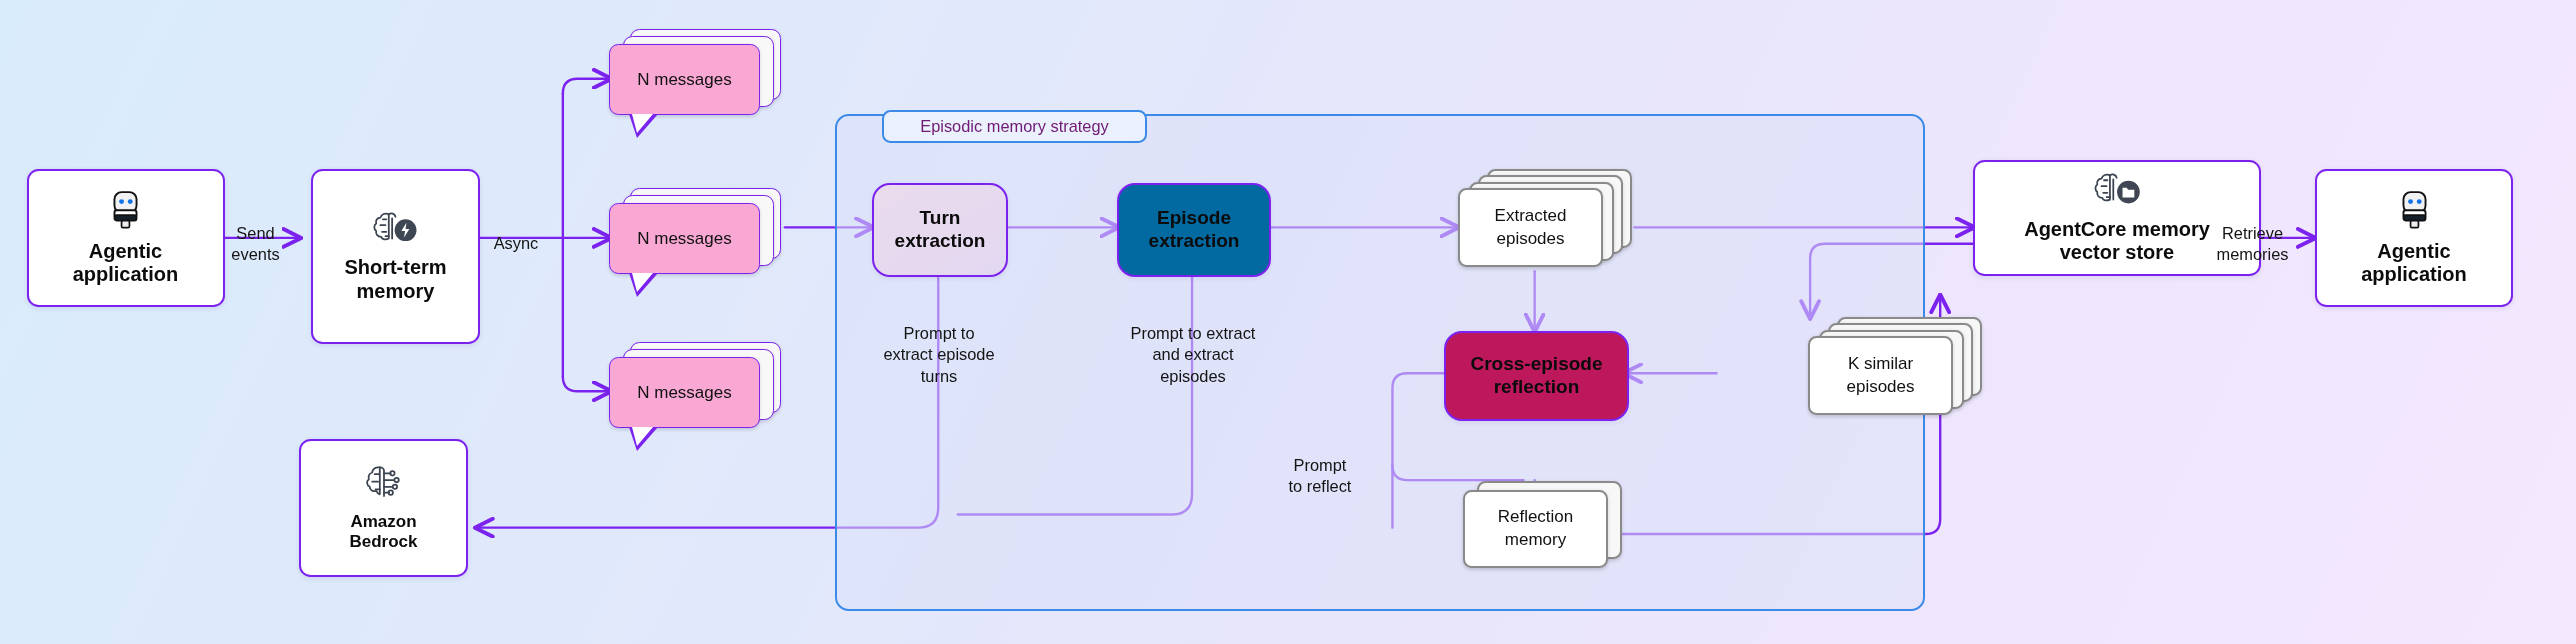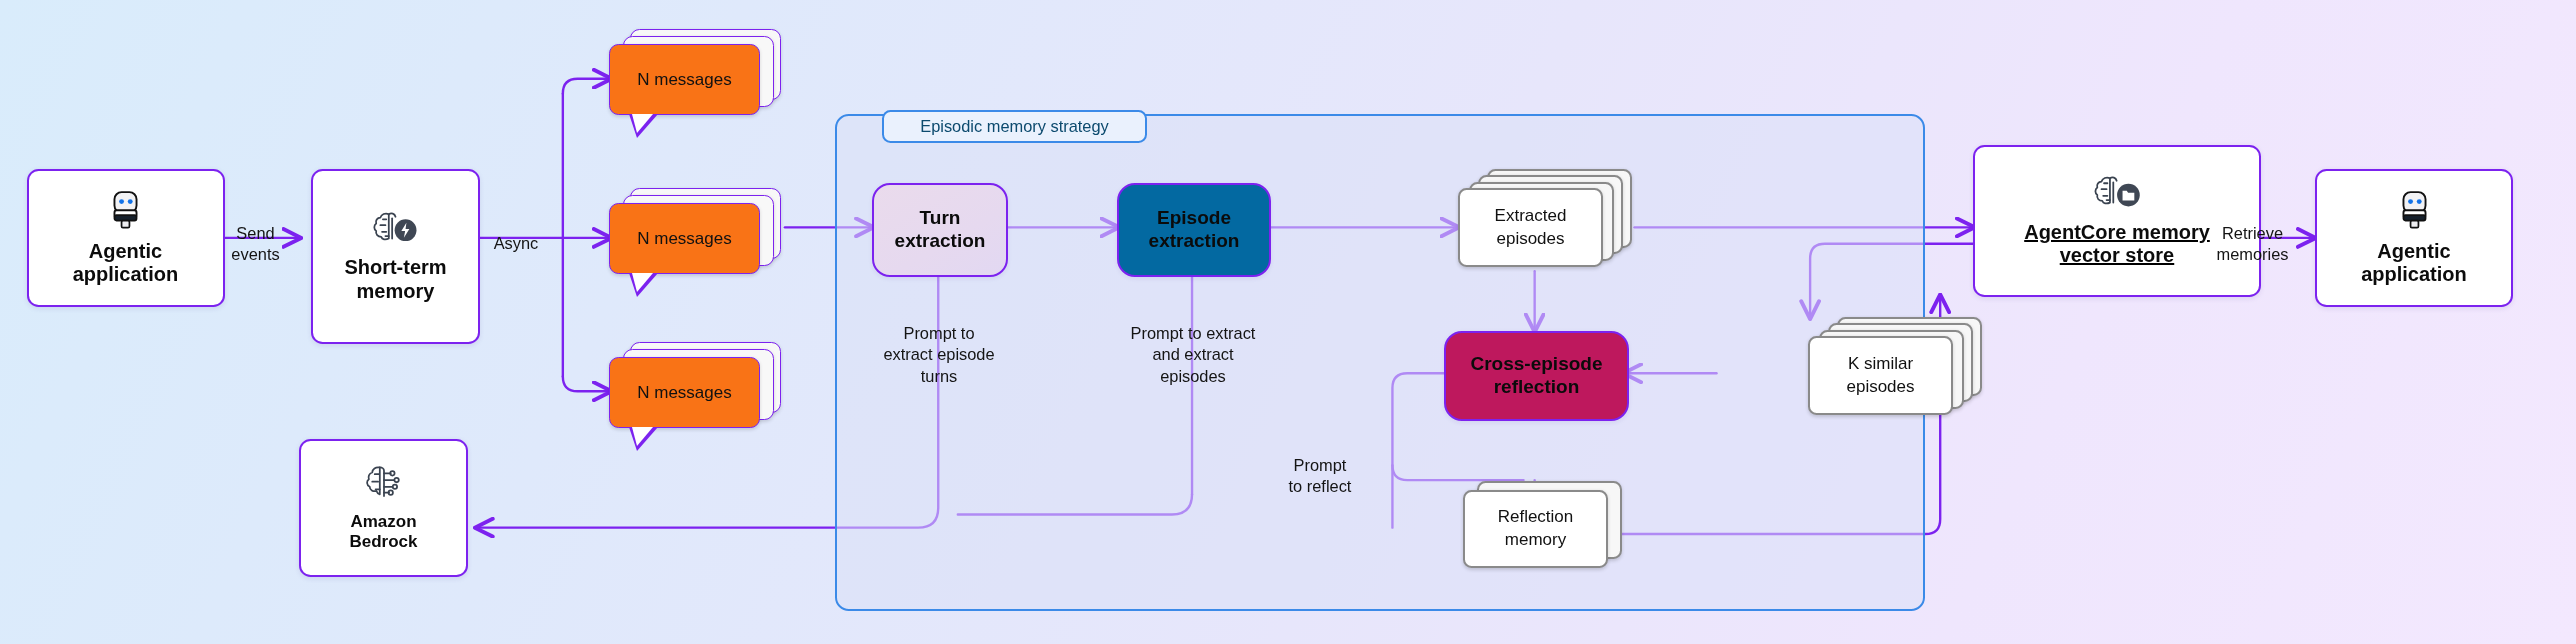--- a/index.html
+++ b/index.html
@@ -31,35 +31,35 @@
   .stack{position:absolute;}
   .stack .sheet{position:absolute;box-sizing:border-box;background:#f7f7f7;
         border:2.1px solid #8a8a8a;border-radius:8.5px;box-shadow:0 1.6px 3.7px rgba(0,0,0,.16);}
   .stack .sheet.front{background:#fff;display:flex;align-items:center;justify-content:center;
         text-align:center;color:#111;line-height:1.35;}
 
   
   .bub{position:absolute;}
   .bub .sh{position:absolute;box-sizing:border-box;background:#f8f8f8;
         border:1.9px solid #7c22ef;border-radius:9.5px;box-shadow:0 1.6px 3.7px rgba(0,0,0,.14);}
-  .bub .sh.front{background:#f97316;display:flex;align-items:center;justify-content:center;
+  .bub .sh.front{background:#f9a8d4;display:flex;align-items:center;justify-content:center;
         text-align:center;color:#111;}
   .bub .tailo{position:absolute;width:0;height:0;
         border-left:8.5px solid transparent;border-right:21px solid transparent;
         border-top:24px solid #7c22ef;}
   .bub .taili{position:absolute;width:0;height:0;
         border-left:5.8px solid transparent;border-right:16px solid transparent;
         border-top:19px solid #fff;}
 
   
   #strategy{position:absolute;box-sizing:border-box;border:2.1px solid #3b8ae8;
         border-radius:13.8px;background:rgba(219,224,248,.55);}
   #strategy-tab{position:absolute;box-sizing:border-box;border:2.1px solid #3b8ae8;
         border-radius:8.5px;background:#eaf1fd;display:flex;align-items:center;justify-content:center;
-        color:#0c4a6e;}
+        color:#701a75;}
 
   
   .elabel{position:absolute;text-align:center;color:#141414;line-height:1.3;}
 </style>
 </head>
 <body>
 
 <div id="stage">
 
   <svg class="wires" viewBox="0 0 4869 1218">
@@ -275,21 +275,21 @@
     <div>Prompt to extract</div>
     <div>and extract</div>
     <div>episodes</div>
   </div>
 
   <div class="elabel" style="left:1254px;top:455px;width:132px;font-size:16.4px;">
     <div>Prompt</div>
     <div>to reflect</div>
   </div>
 
-  <div class="node card" style="left:1973px;top:145px;width:288px;height:152px;text-decoration:underline;">
+  <div class="node card" style="left:1973px;top:160px;width:288px;height:116px;">
     <span class="icon">
       <svg width="49" height="37" viewBox="0 0 58 44" fill="none">
         <g stroke="#3a4350" stroke-width="2.1" fill="none" stroke-linecap="round" stroke-linejoin="round">
           <path d="M20 5c-4-2-9 0-10 4-4 0-6 4-5 7-3 2-3 7 0 9-1 4 2 7 6 7 1 3 5 4 9 2V5z"></path>
           <path d="M20 5c3-2 7-1 8 3"></path>
           <path d="M13 11h4M10 18h6M12 26h5M16 31h4"></path>
           <path d="M24 10v24"></path>
         </g>
         <circle cx="42" cy="25" r="13.5" fill="#3f4754"></circle>
         <path d="M35 20h5l1.6 2.2H49v9.4H35z" fill="#fff"></path>

